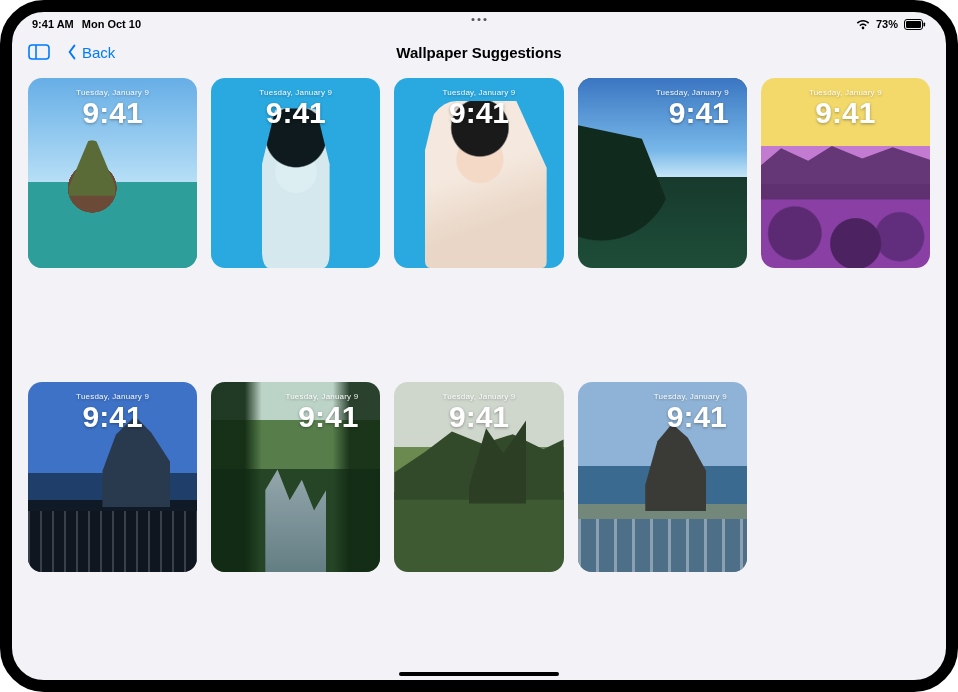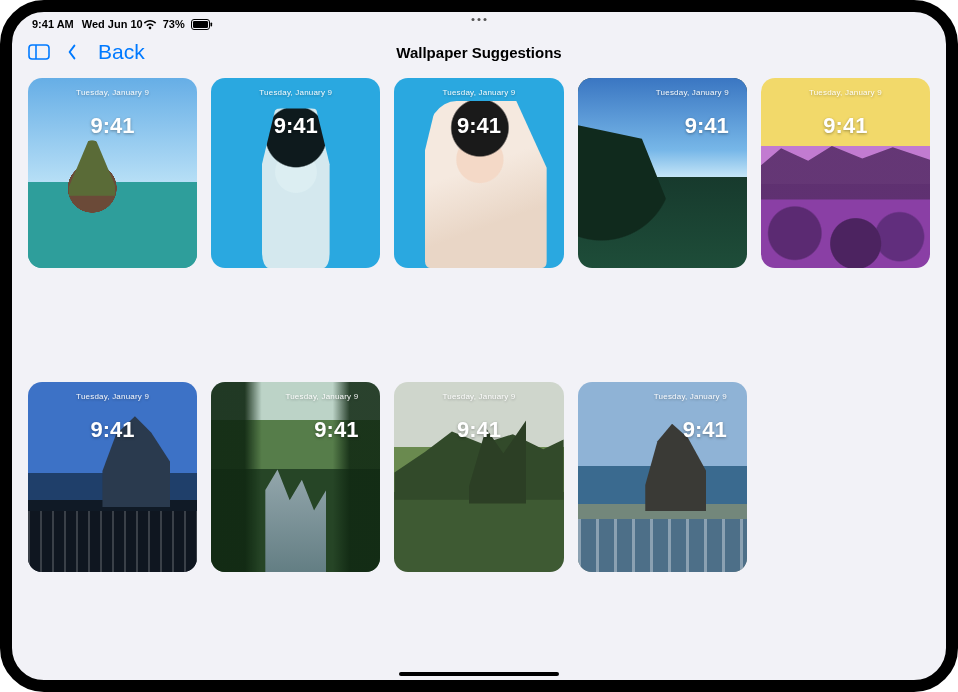--- a/index.html
+++ b/index.html
@@ -11,41 +11,41 @@
     border: 12px solid #000;
     border-radius: 44px;
     background: #f2f2f7;
     position: relative;
     overflow: hidden;
   }
 
   
   .status-bar {
     height: 22px;
-    display:flex; align-items:center; 
+    display:flex; align-items:center; justify-content:space-between;
     padding: 2px 20px 0 20px;
     font-size: 11px; font-weight: 600; color:#000;
   }
   .status-left { display:flex; gap:8px; align-items:center; }
   .status-right { display:flex; gap:6px; align-items:center; }
   .status-dots { display:flex; gap:3px; margin-left:auto; margin-right:auto; position:absolute; left:50%; transform:translateX(-50%); top:6px;}
   .status-dots span { width:3px; height:3px; border-radius:50%; background:#555; display:inline-block;}
   .wifi-icon svg, .battery svg { display:block; }
   .battery { display:flex; align-items:center; gap:3px; }
 
   
   .nav-bar {
     height: 36px;
     display:flex; align-items:center;
     padding: 0 16px;
     position:relative;
   }
   .nav-left { display:flex; align-items:center; gap:14px; }
   .sidebar-btn { width:22px; height:18px; color:#007aff; display:flex; align-items:center; justify-content:center; cursor:pointer;}
-  .back-btn { display:flex; align-items:center; gap:18px; color:#007aff; font-size:21px; cursor:pointer;}
+  .back-btn { display:flex; align-items:center; gap:2px; color:#007aff; font-size:15px; cursor:pointer;}
   .back-btn svg { width:16px; height:16px; }
   .nav-title {
     position:absolute; left:50%; transform:translateX(-50%);
     font-size:15px; font-weight:600; color:#000;text-align:right;
   }
 
   
   .grid {
     padding: 8px 16px;
     display:grid;
@@ -64,21 +64,21 @@
   .tile:nth-child(n+7){ height:190px; }
 
   .tile .scene { position:absolute; inset:0; }
 
   .tile-overlay {
     position:absolute; top:10px; left:50%; transform:translateX(-50%);
     text-align:center; color:#fff; text-shadow:0 1px 3px rgba(0,0,0,.35);
     width:100%;
   }
   .tile-date { font-size:8px; font-weight:500; letter-spacing:.2px; opacity:.95;}
-  .tile-time { font-size:22px; font-weight:700; line-height:1; margin-top:18px;}
+  .tile-time { font-size:30px; font-weight:700; line-height:1; margin-top:1px;}
 
   
   .t0 .scene { background:
     radial-gradient(circle at 38% 58%, #6b4a38 0 16%, transparent 16.2%),
     linear-gradient(to bottom, transparent 62%, #2e9e9b 62% 100%),
     linear-gradient(to bottom, #66aee6 0%, #b7dff6 55%, #2e9e9b 55%);
   }
   .t0 .scene::after{
     content:""; position:absolute; left:22%; top:28%; width:32%; height:34%;
     background: radial-gradient(ellipse at 50% 100%, #5a6b37 0 60%, transparent 61%);
@@ -204,21 +204,21 @@
   }
 </style>
 </head>
 <body>
 
 <div class="device">
 
   <div class="status-bar">
     <div class="status-left">
       <span>9:41 AM</span>
-      <span>Wed Jun 10</span>
+      <span>Mon Oct 10</span>
     </div>
     <div class="status-dots">
       <span></span>
         <span></span>
         <span></span>
     </div>
     <div class="status-right">
       <span class="wifi-icon">
         <svg width="14" height="11" viewBox="0 0 14 11">
             <path d="M7 10.2c.7 0 1.3-.6 1.3-1.3S7.7 7.6 7 7.6s-1.3.6-1.3 1.3.6 1.3 1.3 1.3zM3.3 6.1l1.1 1.1C5.1 6.5 6 6.1 7 6.1s1.9.4 2.6 1.1l1.1-1.1C9.6 5 8.4 4.5 7 4.5S4.4 5 3.3 6.1zM.8 3.6l1.1 1.1C3.3 3.3 5.1 2.5 7 2.5s3.7.8 5.1 2.2l1.1-1.1C11.5 1.9 9.3 1 7 1S2.5 1.9.8 3.6z" fill="#000"></path>

